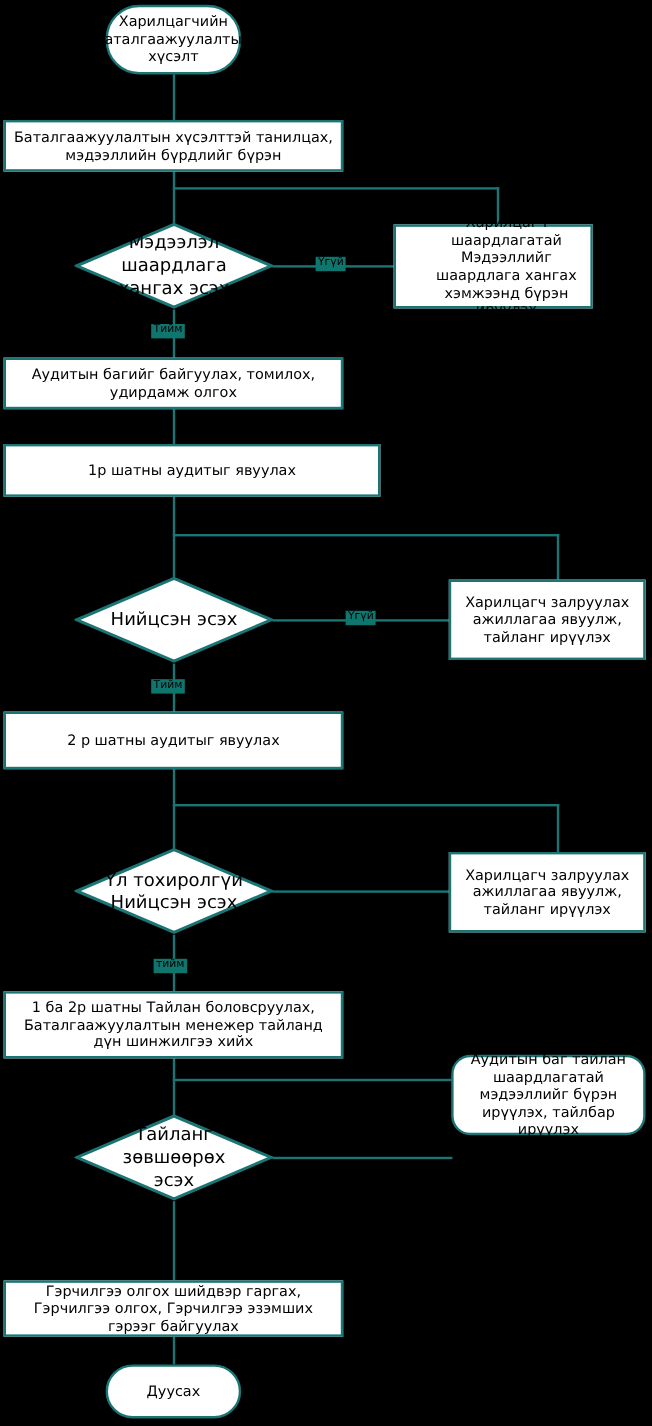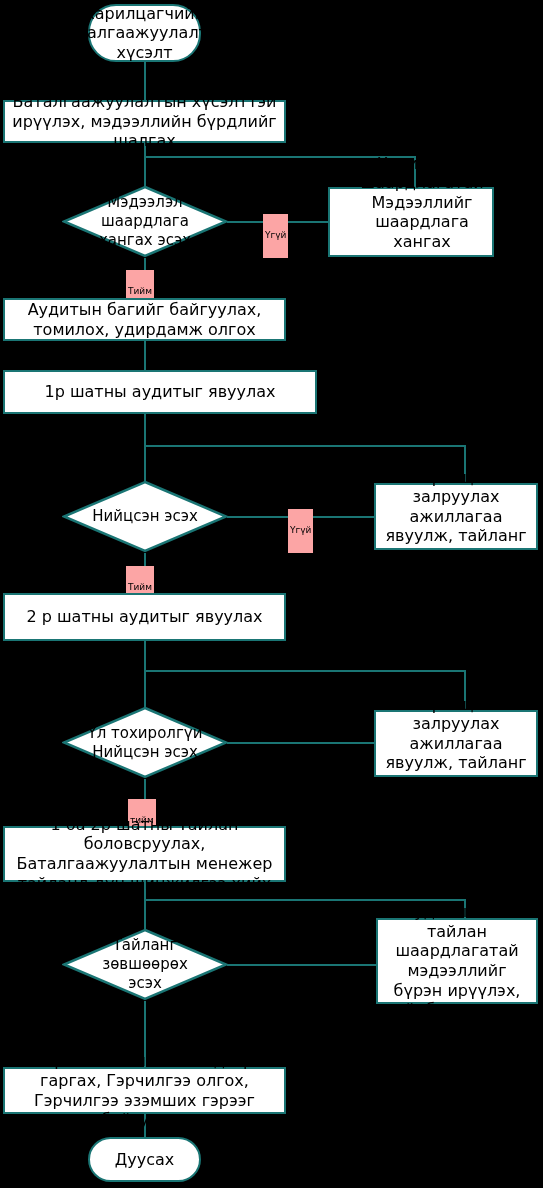--- a/index.html
+++ b/index.html
@@ -31,21 +31,21 @@
     position: absolute;
     box-sizing: border-box;
     background: #ffffff;
     border: 2px solid #1a7574;
     color: #000000;
     display: flex;
     align-items: center;
     justify-content: center;
     text-align: center;
     line-height: 1.22;
-    font-size: 16px;
+    font-size: 12px;
     padding: 2px 5px;
   }
   .terminator {
     border-radius: 28px;
   }
   .process { }
 
   
   .decision {
     position: absolute;
@@ -73,25 +73,25 @@
     font-size: 15px;
     line-height: 1.25;
     color: #000000;
     padding: 0 22px;
     box-sizing: border-box;
   }
 
   
   .edge-label {
     position: absolute;
-    background: #fca5a5;
+    background: #0f766e;
     color: #000000;
     font-size: 9px;
     line-height: 1.1;
-    padding: 17px 2px;
+    padding: 1px 2px;
     white-space: nowrap;
   }
 </style>
 </head>
 <body>
 
 <div id="canvas">
 
   <div class="line vline" style="left:144px; top:62px; height:38px;"></div>
 
@@ -131,21 +131,21 @@
 
   <div class="line vline" style="left:144px; top:1001px; height:66px;"></div>
 
   <div class="line vline" style="left:144px; top:1114px; height:23px;"></div>
 
   <div class="node terminator" style="left:88px; top:4px; width:113px; height:58px;">
     <span>Харилцагчийн баталгаажуулалтын хүсэлт</span>
   </div>
 
   <div class="node process" style="left:3px; top:100px; width:283px; height:43px;">
-    <span>Баталгаажуулалтын хүсэлттэй ирүүлэх, мэдээллийн бүрдлийг шалгах</span>
+    <span>Баталгаажуулалтын хүсэлттэй танилцах, мэдээллийн бүрдлийг бүрэн</span>
   </div>
 
   <div class="decision" style="left:62px; top:185px; width:166px; height:73px;">
     <svg width="166" height="73" viewBox="0 0 166 73">
       <polygon points="83,2 164,36.5 83,71 2,36.5" fill="#ffffff" stroke="#1a7574" stroke-width="2.5"></polygon>
     </svg>
     <div class="dtext">Мэдээлэл шаардлага хангах эсэх</div>
   </div>
 
   <div class="edge-label" style="left:263px; top:214px;">Үгүй</div>
@@ -200,21 +200,21 @@
     <span>1 ба 2р шатны Тайлан боловсруулах, Баталгаажуулалтын менежер тайланд дүн шинжилгээ хийх</span>
   </div>
 
   <div class="decision" style="left:62px; top:928px; width:166px; height:73px;">
     <svg width="166" height="73" viewBox="0 0 166 73">
       <polygon points="83,2 164,36.5 83,71 2,36.5" fill="#ffffff" stroke="#1a7574" stroke-width="2.5"></polygon>
     </svg>
     <div class="dtext">Тайланг зөвшөөрөх эсэх</div>
   </div>
 
-  <div class="node process" style="left:376px; top:918px; width:162px; height:86px;">
+  <div class="node process" style="left:376px; top:879px; width:162px; height:67px;border-radius:16px;">
     <span>Аудитын баг тайлан шаардлагатай мэдээллийг бүрэн ирүүлэх, тайлбар ирүүлэх</span>
   </div>
 
   <div class="node process" style="left:3px; top:1067px; width:283px; height:47px;">
     <span>Гэрчилгээ олгох шийдвэр гаргах, Гэрчилгээ олгох, Гэрчилгээ эзэмших гэрээг байгуулах</span>
   </div>
 
   <div class="node terminator" style="left:88px; top:1137px; width:113px; height:45px;">
     <span>Дуусах</span>
   </div>

